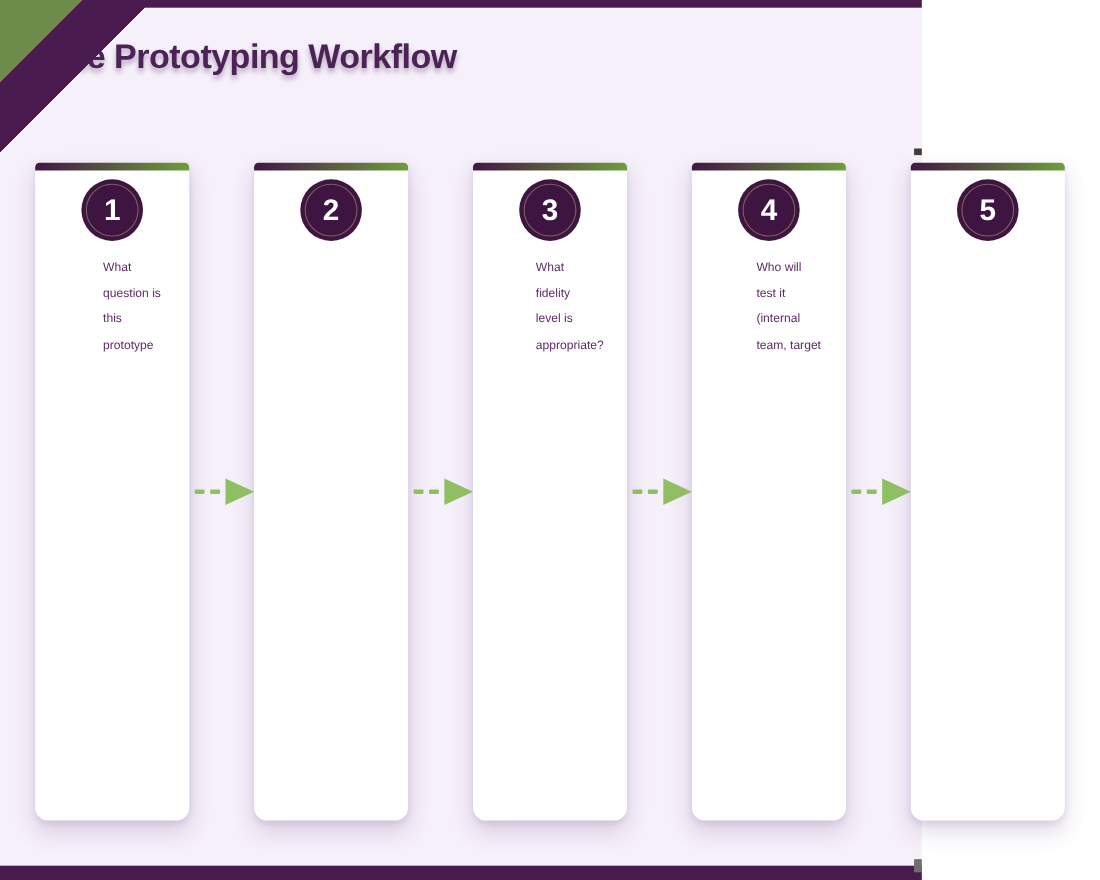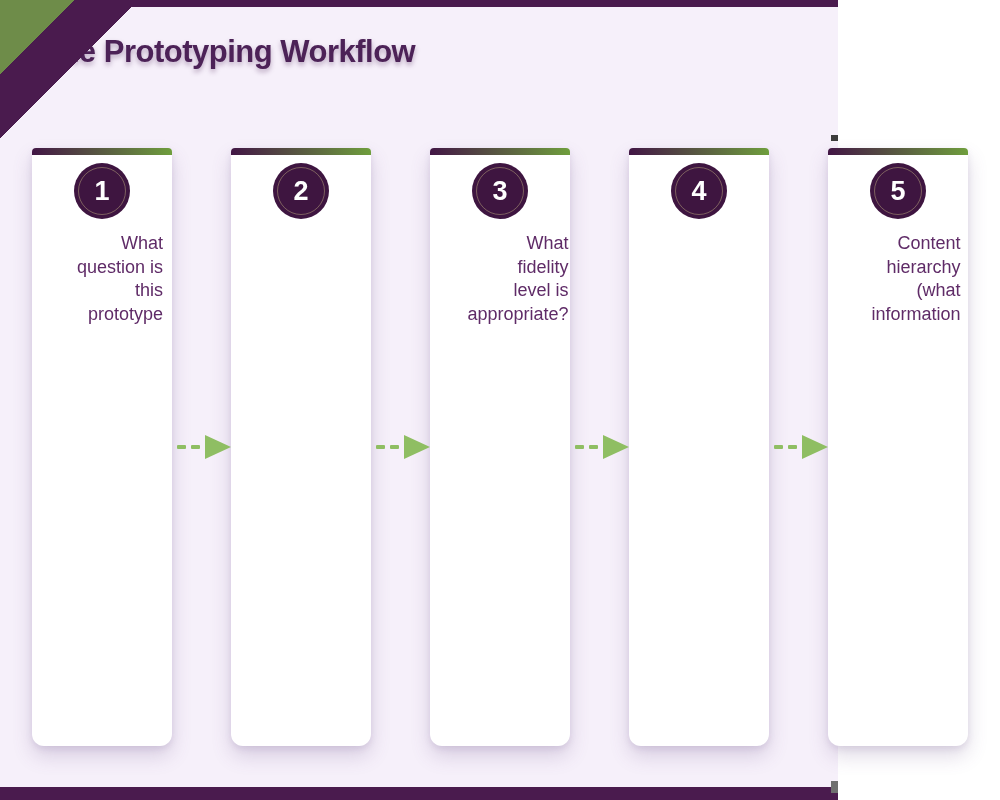--- a/index.html
+++ b/index.html
@@ -44,22 +44,22 @@
     box-shadow:0 10px 20px rgba(100,70,130,0.20),0 3px 6px rgba(100,70,130,0.12);
     display:flex;flex-direction:column;align-items:center;}
   .card-bar{width:100%;height:7px;border-radius:4px 4px 0 0;
     background:linear-gradient(90deg,var(--bar-grad-start),var(--bar-grad-end));}
   .badge{position:relative;width:56px;height:56px;margin-top:8px;
     border-radius:50%;background:var(--circle-fill);
     display:flex;align-items:center;justify-content:center;}
   .badge::before{content:"";position:absolute;inset:4px;border-radius:50%;
     border:1px solid rgba(185,170,125,0.5);}
   .badge-number{color:#ffffff;font-size:27px;font-weight:bold;line-height:1;}
-  .card-text{margin-top:13px;white-space:pre-line;text-align:right;
-    font-size:18px;line-height:23.5px;color:var(--card-text-color);margin-left:36px;}
+  .card-text{margin-top:13px;white-space:pre-line;text-align:left;
+    font-size:11px;line-height:23.5px;color:var(--card-text-color);margin-left:36px;}
 
   
   .arrow{position:absolute;top:435px;height:24px;z-index:5;
     display:flex;align-items:center;}
   .arrow-dash{width:9px;height:4px;border-radius:1px;margin-right:5px;
     background:var(--arrow-green);}
   .arrow-head{width:0;height:0;
     border-top:12px solid transparent;border-bottom:12px solid transparent;
     border-left:26px solid var(--arrow-green);}
 
@@ -110,31 +110,31 @@
 fidelity
 level is
 appropriate?</div>
   </div>
 
   <div class="card" style="left:629px">
     <div class="card-bar"></div>
     <div class="badge">
       <span class="badge-number">4</span>
     </div>
+    <div class="card-text">Who will
+test it
+(internal
+team, target</div>
   </div>
 
   <div class="card" style="left:828px">
     <div class="card-bar"></div>
     <div class="badge">
       <span class="badge-number">5</span>
     </div>
-    <div class="card-text">Content
-hierarchy
-(what
-information</div>
   </div>
 
   <div class="arrow" style="left:177px">
     <span class="arrow-dash"></span>
     <span class="arrow-dash"></span>
     <span class="arrow-head"></span>
   </div>
   <div class="arrow" style="left:376px">
     <span class="arrow-dash"></span>
     <span class="arrow-dash"></span>

